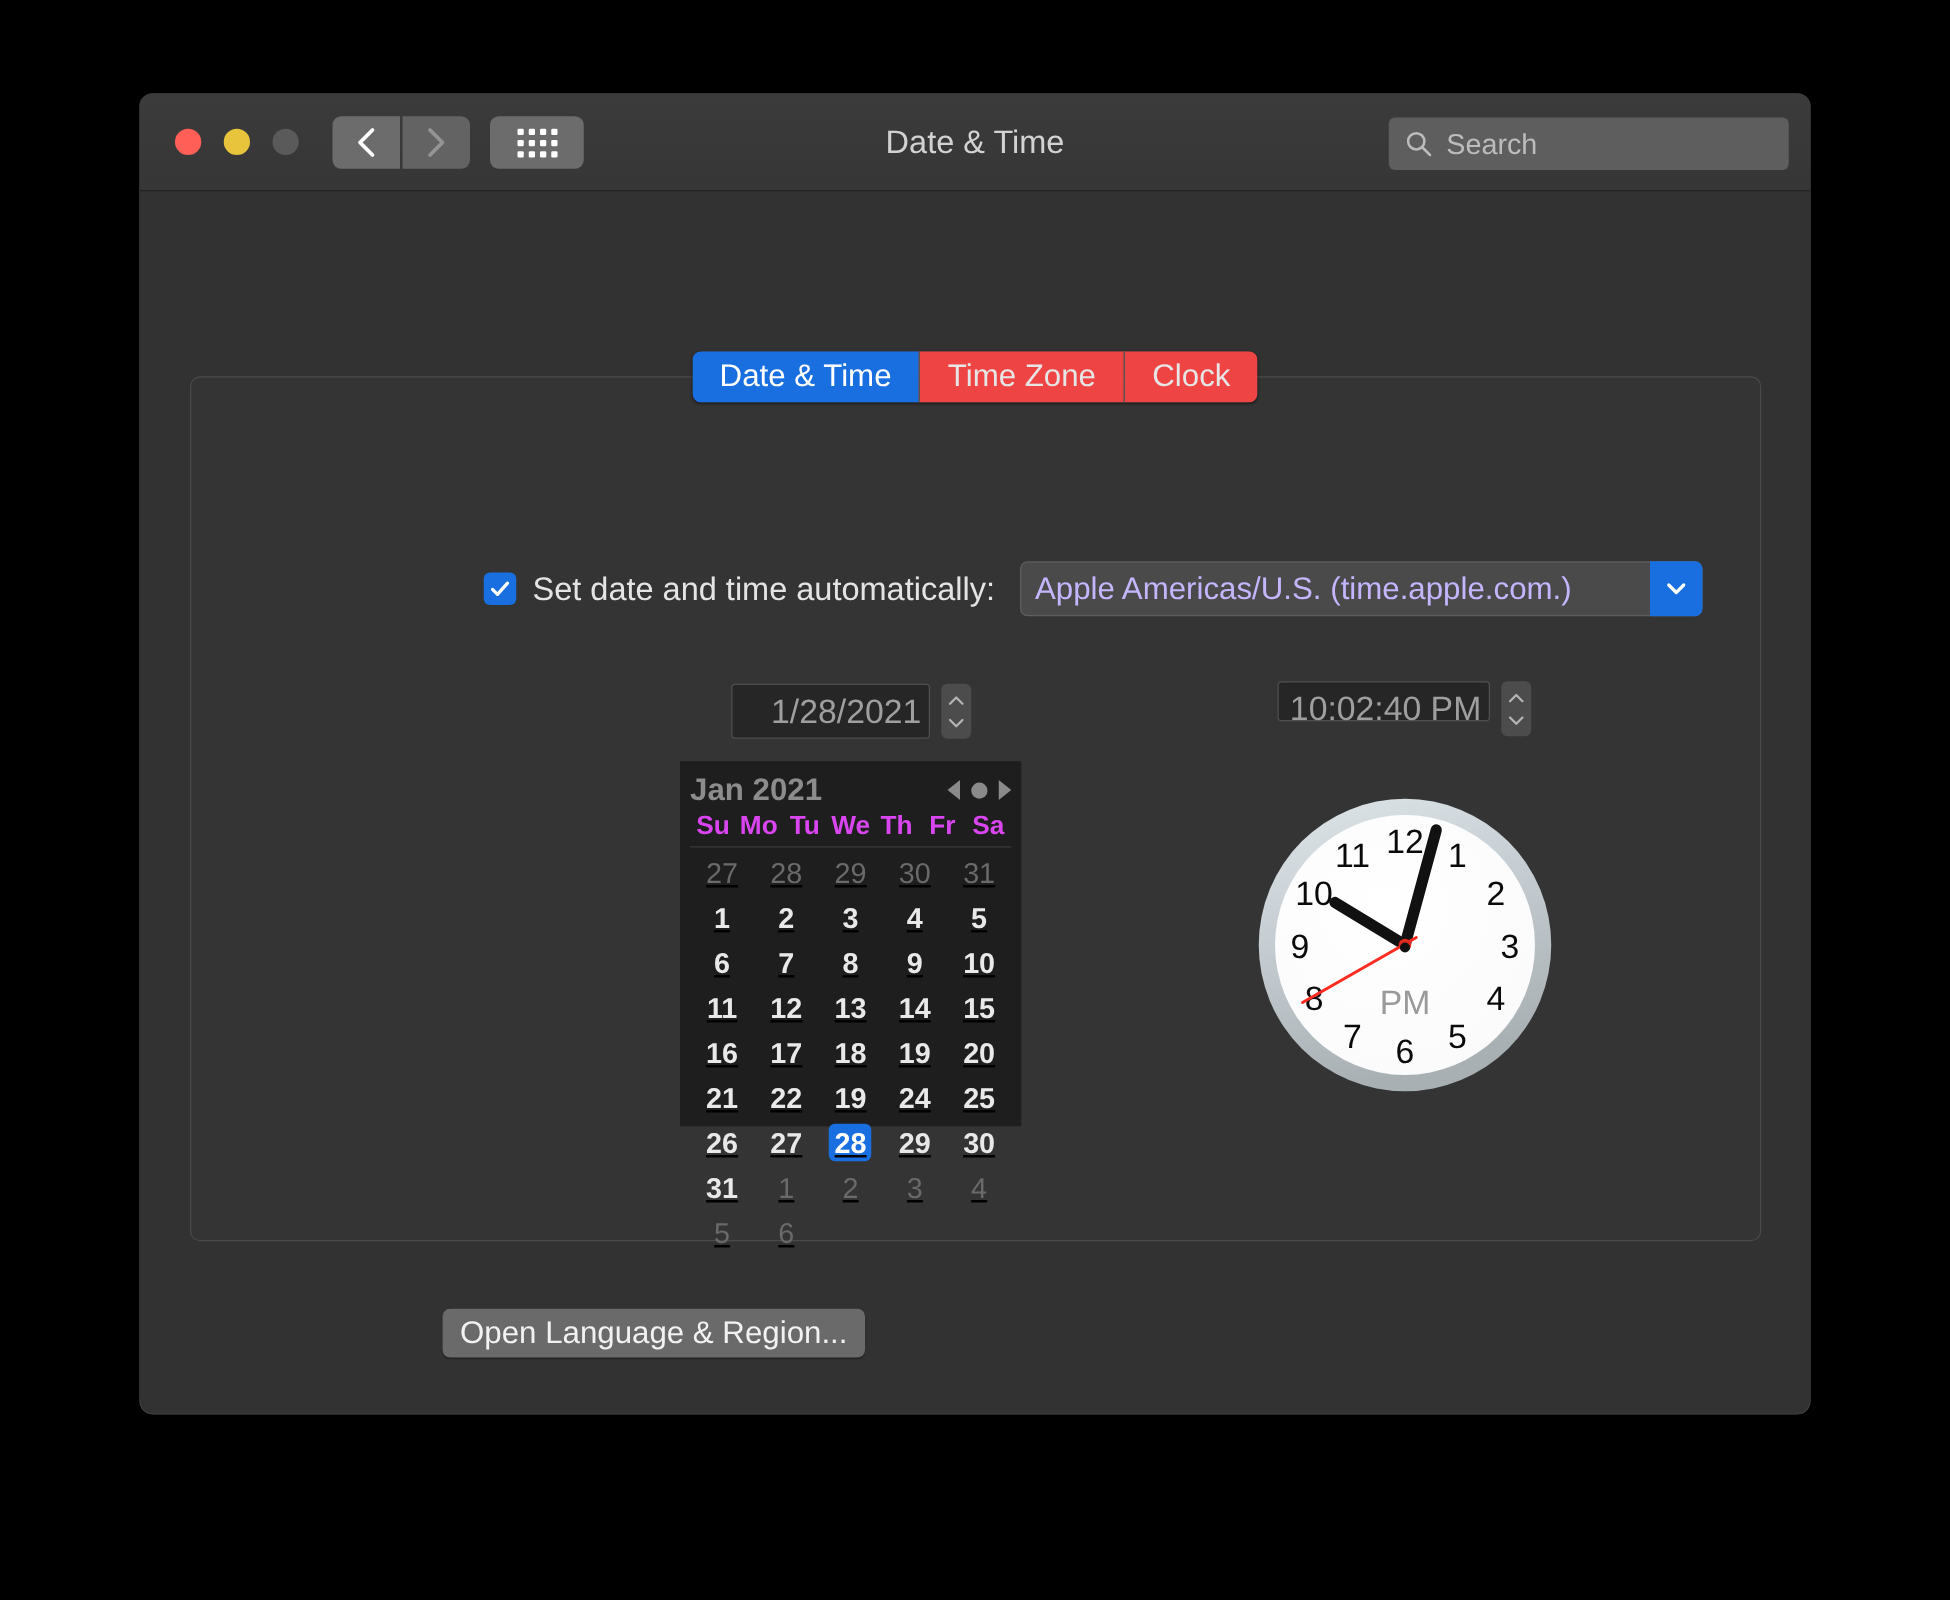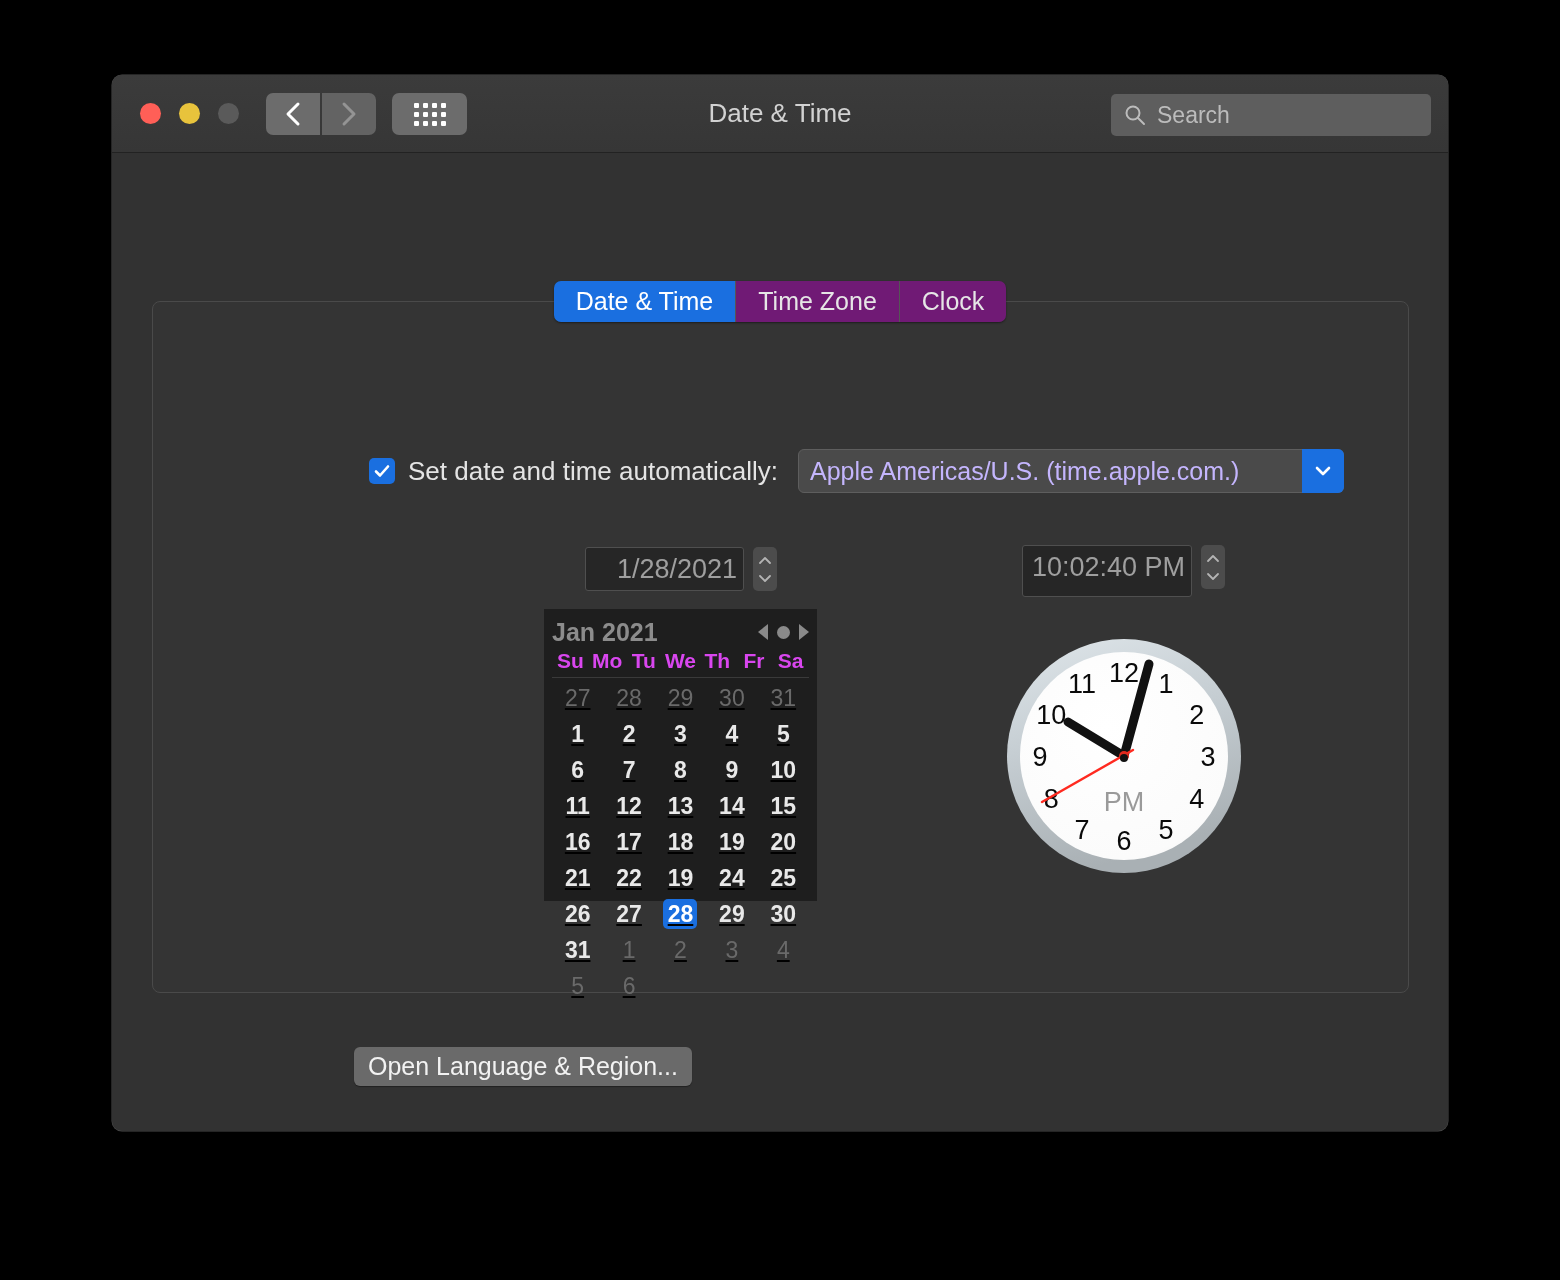--- a/index.html
+++ b/index.html
@@ -144,21 +144,21 @@
     display: flex;
     border-radius: 7px;
     overflow: hidden;
     box-shadow: 0 1px 2px rgba(0,0,0,0.45);
   }
   .tab {
     padding: 0 22px;
     height: 41px;
     line-height: 41px;
     font-size: 25px;
-    background: #701a75;
+    background: #ef4444;
     color: #e6e6e6;
     border-left: 1px solid #565656;
   }
   .tab:first-child { border-left: none; }
   .tab.active {
     background: #1a6fe0;
     color: #ffffff;
   }
 
   
@@ -170,21 +170,21 @@
     height: 692px;
     border: 1px solid #4a4a4a;
     border-radius: 8px;
     background: #343434;
     box-sizing: border-box;
   }
 
   
   .autorow {
     position: absolute;
-    left: 257px;
+    left: 275px;
     top: 296px;
     display: flex;
     align-items: center;
   }
   .checkbox {
     width: 26px;
     height: 26px;
     border-radius: 5px;
     background: #1a6fe0;
     display: flex;
@@ -245,21 +245,21 @@
     color: #9f9f9f;
     font-size: 27px;
     line-height: 42px;
     padding-right: 6px;
   }
   .field-time {
     position: absolute;
     left: 910px;
     top: 392px;
     width: 170px;
-    height: 52px;
+    height: 32px;
     background: #262626;
     border: 1px solid #4f4f4f;
     border-radius: 3px;
     box-sizing: border-box;
     text-align: right;
     color: #9f9f9f;
     font-size: 27px;
     line-height: 42px;
     padding-right: 6px;
   }

